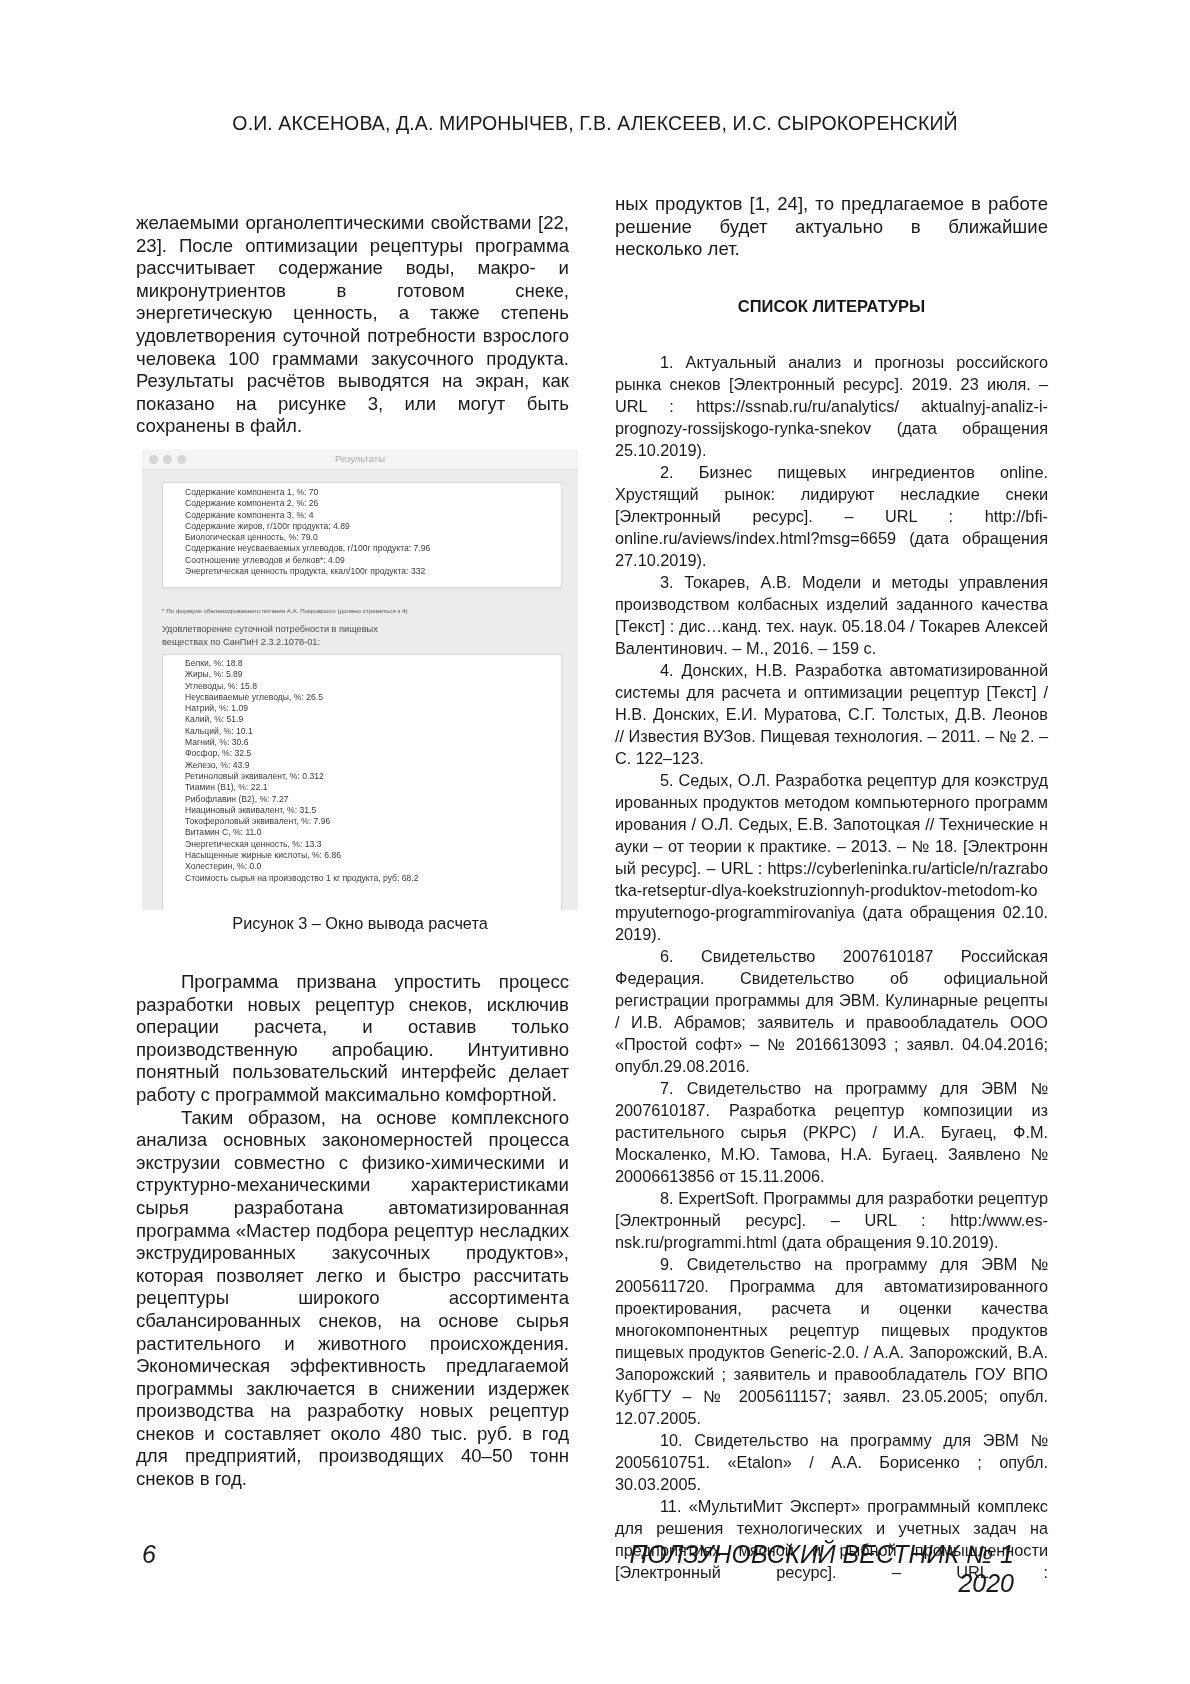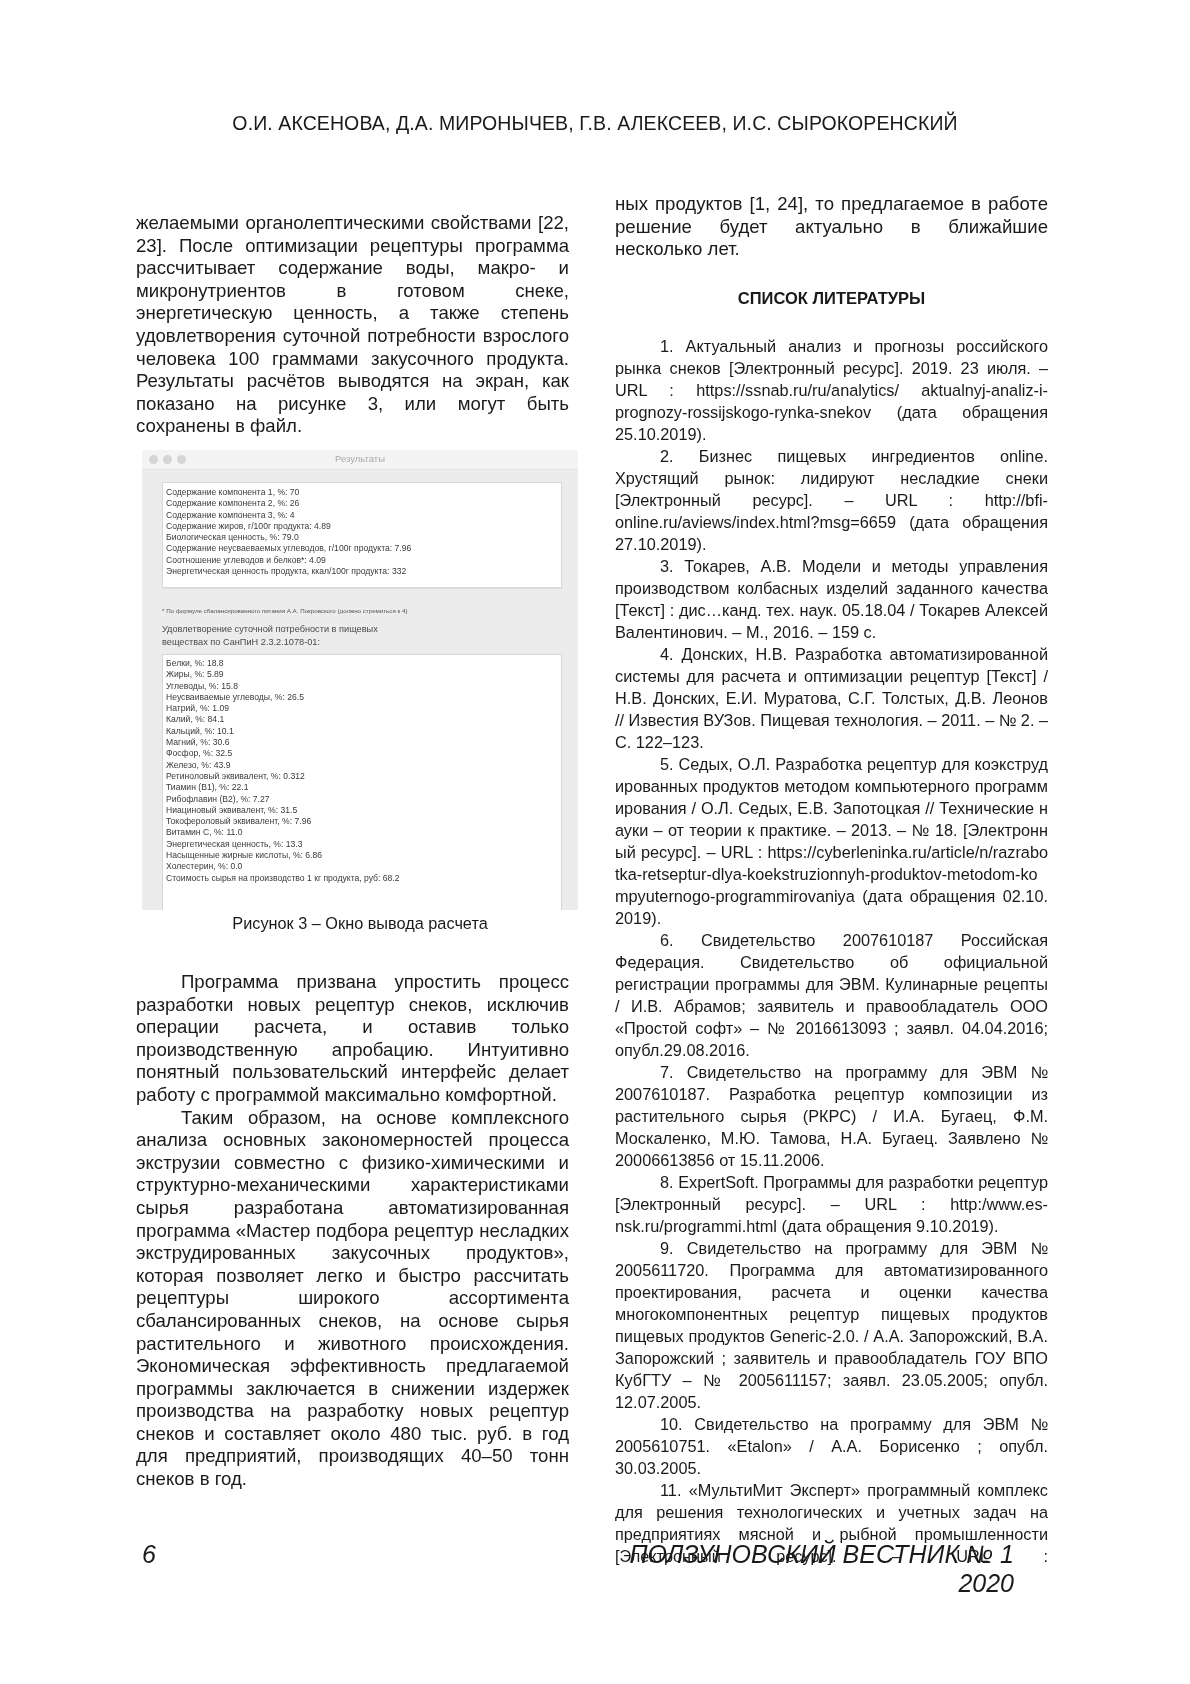--- a/index.html
+++ b/index.html
@@ -6,32 +6,32 @@
   body { width: 1190px; height: 1684px; position: relative; overflow: hidden;
          font-family: "Liberation Sans", sans-serif; color: #111; }
   .header { position: absolute; top: 112px; left: 0; width: 1190px; text-align: center;
             font-size: 19.5px; letter-spacing: 0.1px; color: #1a1a1a; }
   .col { position: absolute; width: 433px; font-size: 18.6px; line-height: 22.6px; color: #1a1a1a; }
   .col.left { left: 136px; margin-top: 19px; }
   .col.right { left: 615px; }
   .para { margin: 0; text-align: justify; }
   .para.indent { text-indent: 45px; }
   .para.last { text-align-last: left; }
-  .section-title { font-weight: bold; text-align: center; font-size: 16.5px; margin: 4px; }
+  .section-title { font-weight: bold; text-align: center; font-size: 16.5px; margin: 12px; }
   .ref { margin: 0; text-align: justify; text-indent: 45px; font-size: 16.3px; line-height: 22px; }
 
   
   .figure { position: absolute; left: 142px; top: 450px; width: 436px; height: 460px;
             background: #ececec; overflow: hidden; }
   .titlebar { height: 19px; background: #f4f4f4; border-bottom: 1px solid #e2e2e2; position: relative; }
   .dot { position: absolute; top: 5px; width: 9px; height: 9px; border-radius: 50%; background: #d5d5d5; }
   .titlebar .title { position: absolute; left: 0; right: 0; top: 3px; text-align: center;
                      font-size: 9.5px; color: #a9a9a9; }
   .panel { position: absolute; background: #ffffff; border: 1px solid #d8d8d8; box-shadow: 0 1px 1px rgba(0,0,0,0.05); }
-  .panel .line { font-size: 8.6px; line-height: 11.3px; color: #3a3a3a; padding-left: 3px; white-space: nowrap; }
+  .panel .line { font-size: 8.6px; line-height: 11.3px; color: #3a3a3a; padding-left: 22px; white-space: nowrap; }
   .fig-note { position: absolute; font-size: 6.2px; color: #555; left: 20px; top: 157px; white-space: nowrap; }
   .fig-subhead { position: absolute; left: 20px; top: 173px; font-size: 9.2px; line-height: 12.5px; color: #4a4a4a; }
   .caption { position: absolute; left: 142px; width: 436px; top: 914px; text-align: center; font-size: 16.3px; color: #1a1a1a; }
 
   .footer-page { position: absolute; left: 142px; top: 1540px; font-size: 25px; font-style: italic; color: #1a1a1a; }
   .footer-journal { position: absolute; left: 581px; width: 433px; top: 1540px; text-align: right;
                     font-size: 25px; font-style: italic; color: #1a1a1a; }
 </style>
 </head>
 <body>
@@ -67,21 +67,21 @@
     <div>Удовлетворение суточной потребности в пищевых</div>
     <div>веществах по СанПиН 2.3.2.1078-01:</div>
   </div>
 
   <div class="panel" style="left:20px; top:204px; width:398px; height:270px; padding-top:3px;">
     <div class="line">Белки, %: 18.8</div>
     <div class="line">Жиры, %: 5.89</div>
     <div class="line">Углеводы, %: 15.8</div>
     <div class="line">Неусваиваемые углеводы, %: 26.5</div>
     <div class="line">Натрий, %: 1.09</div>
-    <div class="line">Калий, %: 84.1</div>
+    <div class="line">Калий, %: 51.9</div>
     <div class="line">Кальций, %: 10.1</div>
     <div class="line">Магний, %: 30.6</div>
     <div class="line">Фосфор, %: 32.5</div>
     <div class="line">Железо, %: 43.9</div>
     <div class="line">Ретиноловый эквивалент, %: 0.312</div>
     <div class="line">Тиамин (В1), %: 22.1</div>
     <div class="line">Рибофлавин (В2), %: 7.27</div>
     <div class="line">Ниациновый эквивалент, %: 31.5</div>
     <div class="line">Токофероловый эквивалент, %: 7.96</div>
     <div class="line">Витамин С, %: 11.0</div>

